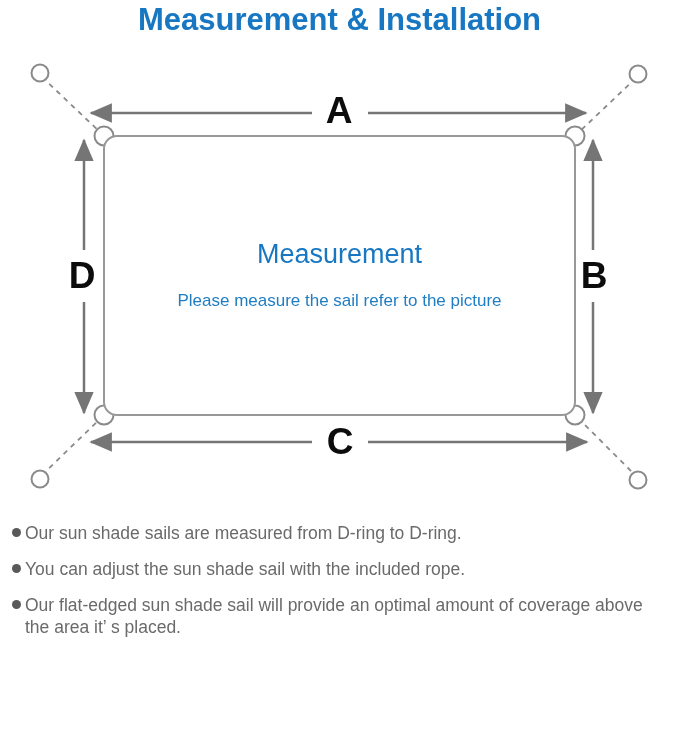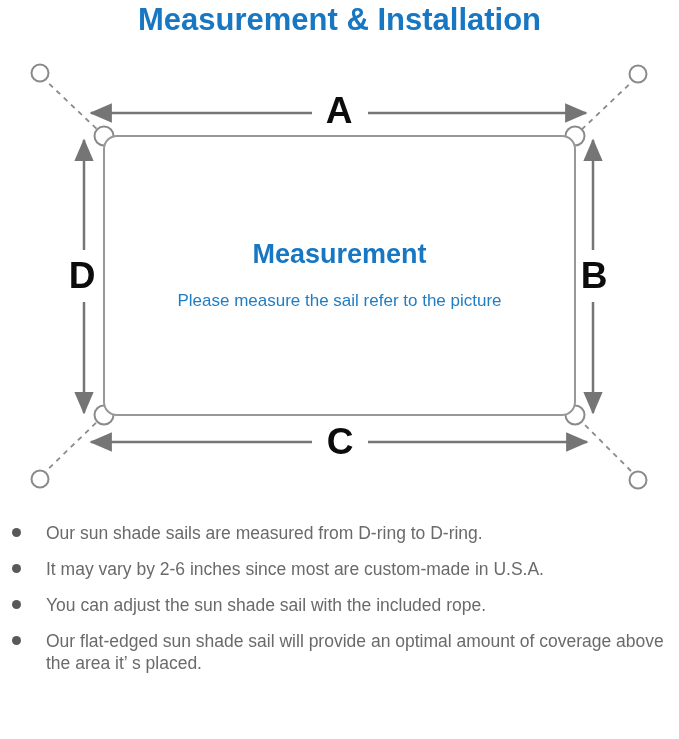--- a/index.html
+++ b/index.html
@@ -48,36 +48,36 @@
   .center-text {
     position: absolute;
     left: 50%;
     top: 193px;
     transform: translateX(-50%);
     text-align: center;
     width: 460px;
   }
   .center-title {
     font-size: 27px;
-    font-weight: 700;
+    font-weight: 400;
     color: #1777c2;
     margin: 0 0 21px 0;
   }
   .center-subtitle {
     font-size: 17px;
     color: #1f7dc4;
     margin: 16px;
   }
   .notes {
     padding: 6px 14px 0 12px;
   }
   .note-item {
     display: flex;
     align-items: flex-start;
-    gap: 25px;
+    gap: 4px;
     margin: 0 0 14px 0;
     font-size: 17.5px;
     line-height: 22px;
     color: #6a6a6a;
   }
   .bullet-dot {
     flex: none;
     width: 9px;
     height: 9px;
     border-radius: 50%;
@@ -140,23 +140,19 @@
   </div>
 </div>
 
 <div class="notes">
   <div class="note-item">
     <span class="bullet-dot"></span>
     <span class="note-text">Our sun shade sails are measured from D-ring to D-ring.</span>
   </div>
   <div class="note-item">
     <span class="bullet-dot"></span>
-    <span class="note-text">It may vary by 2-6 inches since most are custom-made in U.S.A.</span>
-  </div>
-  <div class="note-item">
-    <span class="bullet-dot"></span>
     <span class="note-text">You can adjust the sun shade sail with the included rope.</span>
   </div>
   <div class="note-item">
     <span class="bullet-dot"></span>
     <span class="note-text">Our flat-edged sun shade sail will provide an optimal amount of coverage above the area it’ s placed.</span>
   </div>
 </div>
 
 </body></html>

